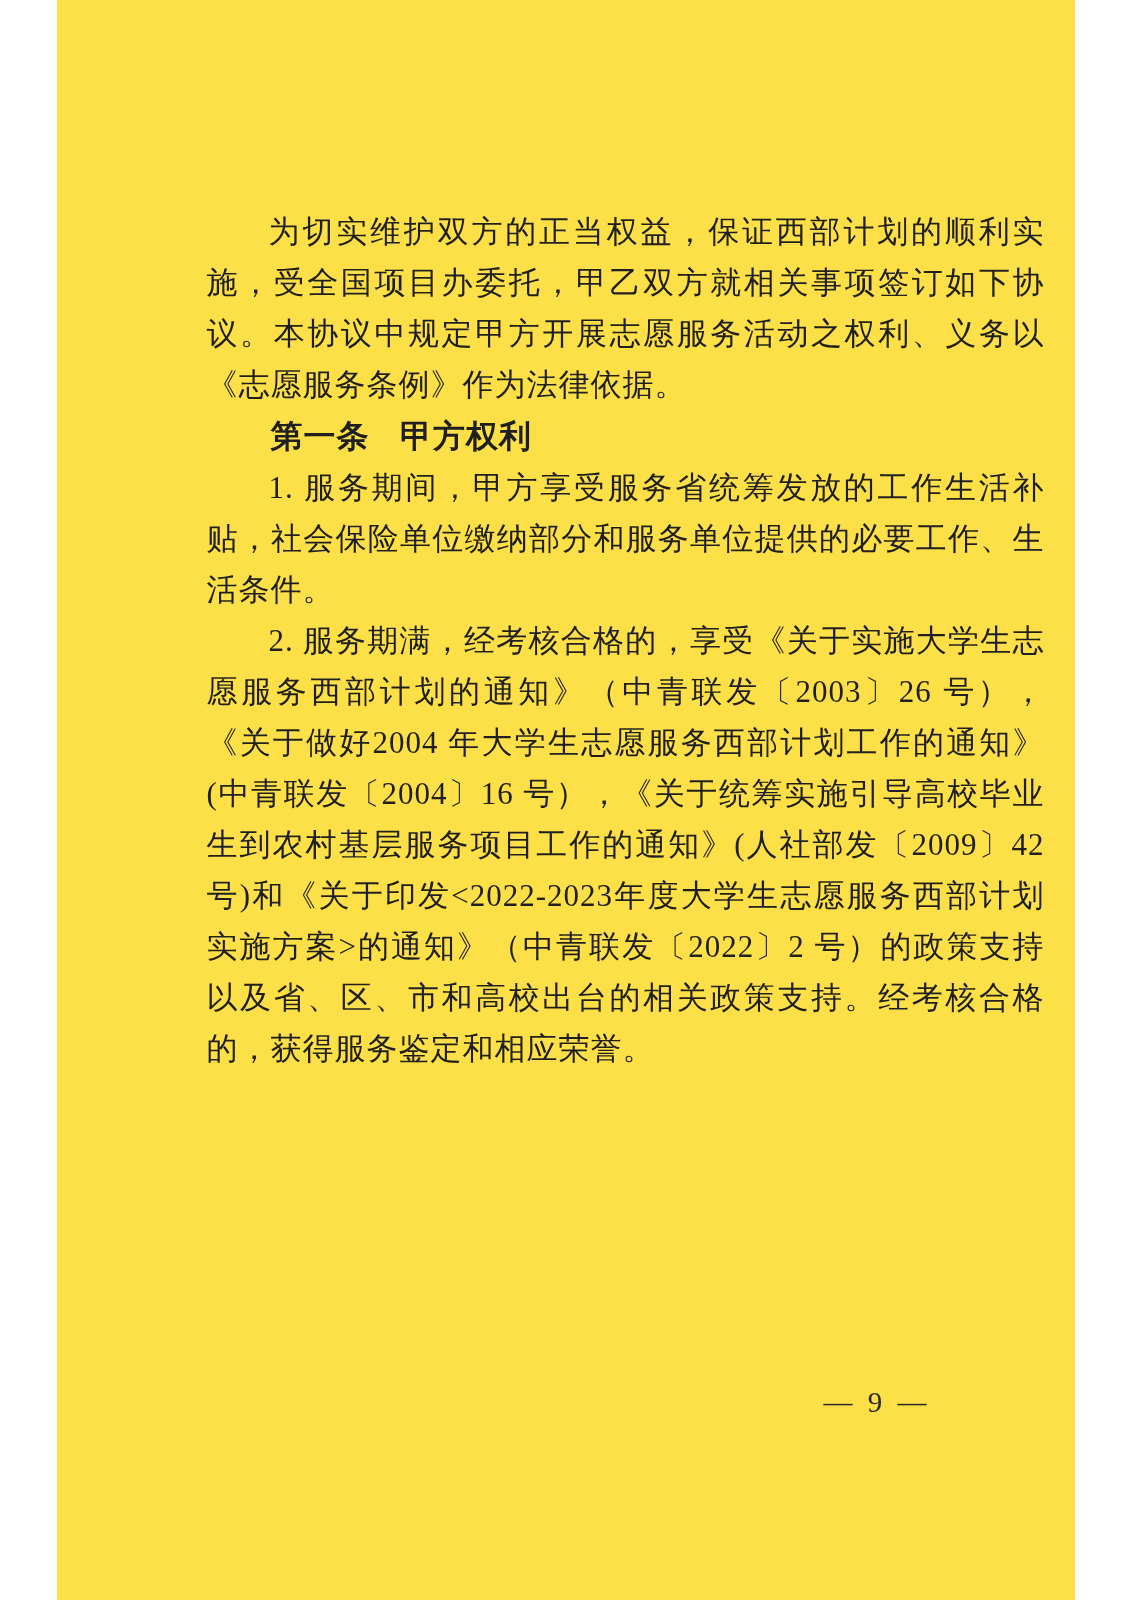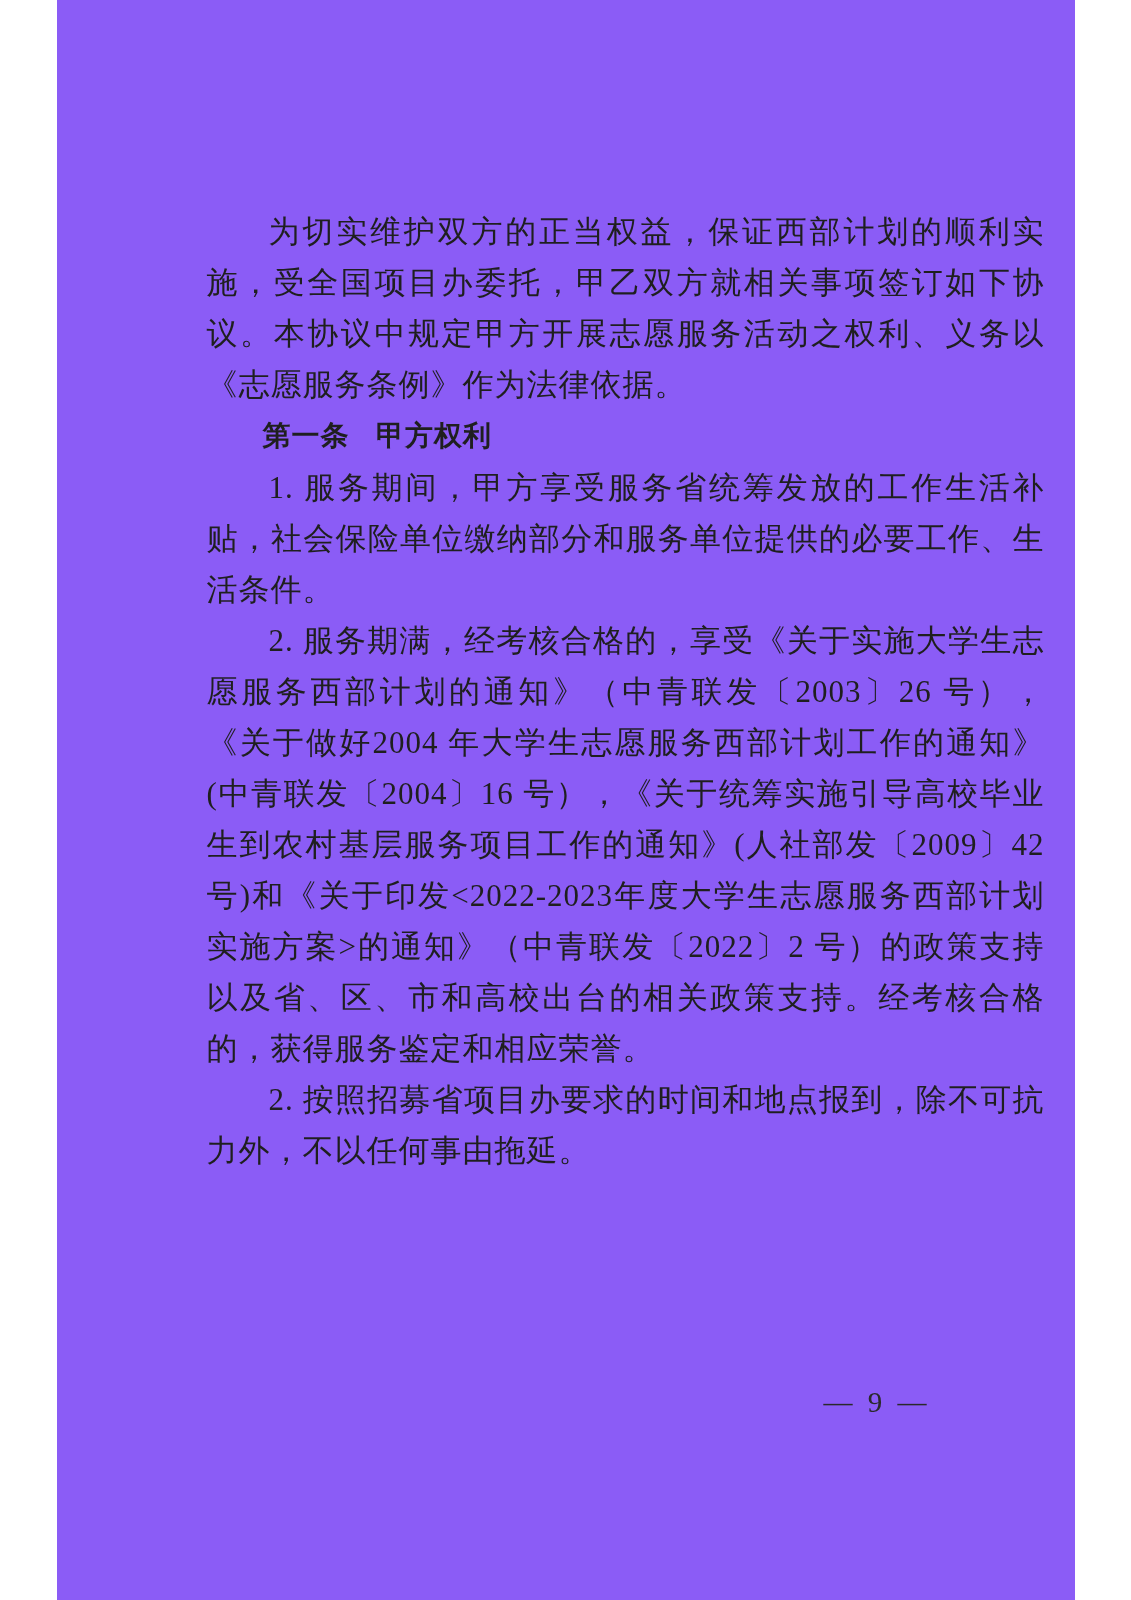--- a/index.html
+++ b/index.html
@@ -2,21 +2,21 @@
 <html lang="zh"><head>
 <meta charset="utf-8">
 <style>
   * { margin: 0; padding: 0; box-sizing: border-box; }
   html, body { background: #ffffff; }
   .page {
     position: relative;
     width: 1018px;
     height: 1600px;
     margin: 0 auto;
-    background: #8b5cf6;
+    background: #fde047;
     color: #1f1f1f;
     overflow: hidden;
   }
   .body-text {
     position: absolute;
     top: 206px;
     left: 150px;
     width: 838px;
     font-family: "Liberation Serif", "DejaVu Serif", serif;
     font-size: 31px;
@@ -24,21 +24,21 @@
     text-align: justify;
     letter-spacing: 1px;
   }
   .para {
     text-indent: 2em;
     margin: 0;
   }
   .heading {
     font-family: "Liberation Sans", "DejaVu Sans", sans-serif;
     font-weight: 700;
-    font-size: 28px;
+    font-size: 32px;
     line-height: 52px;
     text-indent: 2em;
     margin: 0;
     letter-spacing: 1px;
   }
   .heading .heading-num { margin-right: 0.95em; }
   .page-footer {
     position: absolute;
     top: 1382px;
     right: 144px;
@@ -56,20 +56,19 @@
   <main class="body-text">
 
     <p class="para">为切实维护双方的正当权益，保证西部计划的顺利实施，受全国项目办委托，甲乙双方就相关事项签订如下协议。本协议中规定甲方开展志愿服务活动之权利、义务以《志愿服务条例》作为法律依据。</p>
 
     <h2 class="heading">
       <span class="heading-num">第一条</span><span class="heading-title">甲方权利</span>
     </h2>
     <p class="para">1. 服务期间，甲方享受服务省统筹发放的工作生活补贴，社会保险单位缴纳部分和服务单位提供的必要工作、生活条件。</p>
     <p class="para">2. 服务期满，经考核合格的，享受《关于实施大学生志愿服务西部计划的通知》（中青联发〔2003〕26 号），《关于做好2004 年大学生志愿服务西部计划工作的通知》(中青联发〔2004〕16 号），《关于统筹实施引导高校毕业生到农村基层服务项目工作的通知》(人社部发〔2009〕42 号)和《关于印发&lt;2022-2023年度大学生志愿服务西部计划实施方案&gt;的通知》（中青联发〔2022〕2 号）的政策支持以及省、区、市和高校出台的相关政策支持。经考核合格的，获得服务鉴定和相应荣誉。</p>
 
-    <p class="para">2. 按照招募省项目办要求的时间和地点报到，除不可抗力外，不以任何事由拖延。</p>
 
   </main>
 
   <footer class="page-footer">
     <span>— 9 —</span>
   </footer>
 </div>
 
 </body></html>

